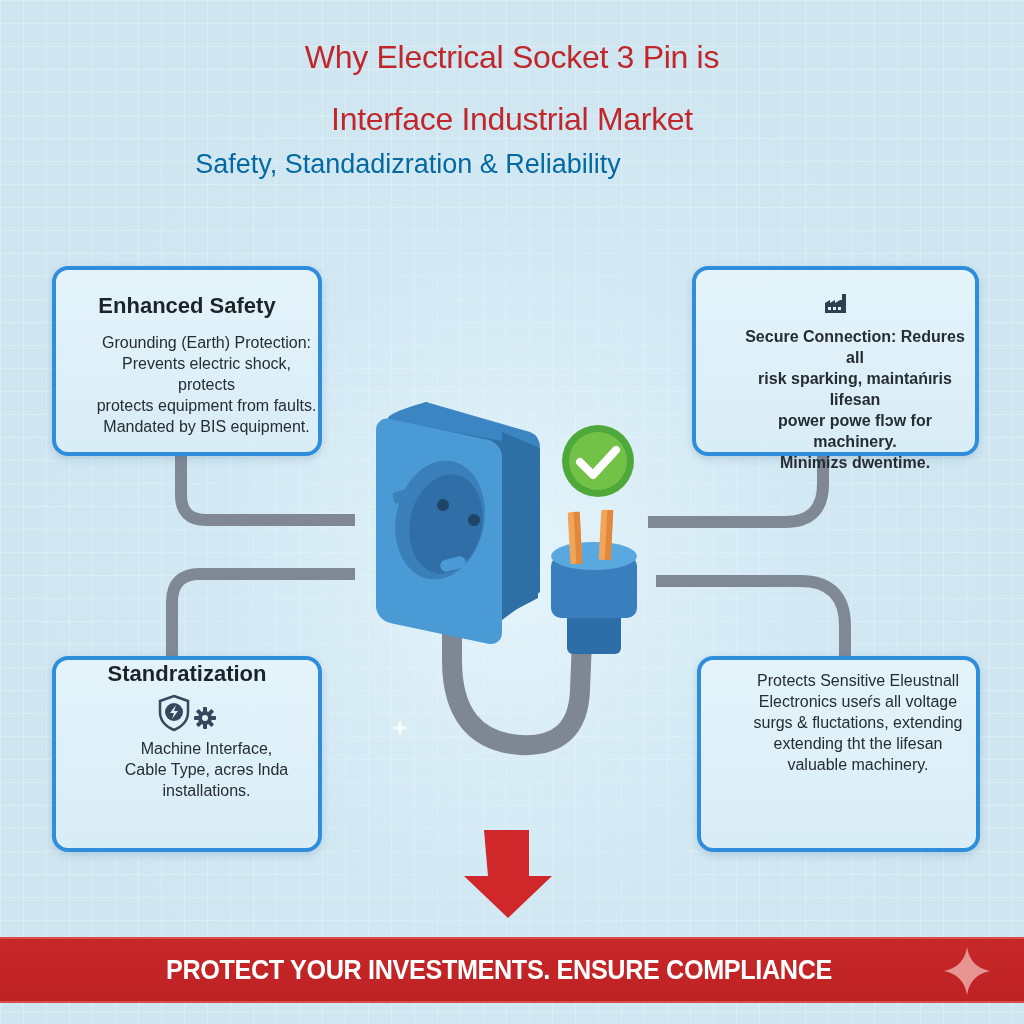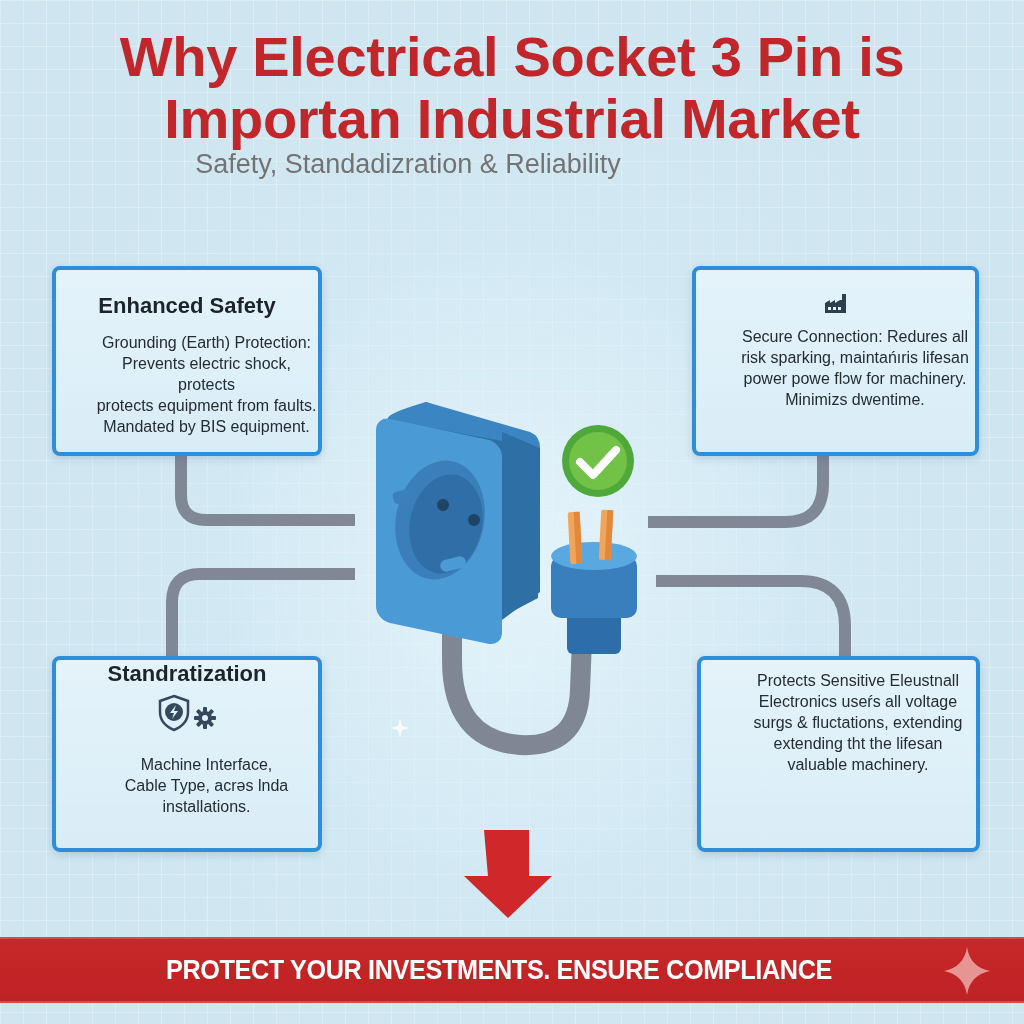--- a/index.html
+++ b/index.html
@@ -9,54 +9,54 @@
     font-family: "Liberation Sans", sans-serif;
     background-color: #cfe6f1;
     background-image:
       radial-gradient(ellipse at 50% 55%, rgba(232,246,252,0.85) 0%, rgba(214,236,246,0.4) 40%, rgba(200,226,238,0) 70%),
       linear-gradient(rgba(255,255,255,0.28) 1px, transparent 1px),
       linear-gradient(90deg, rgba(255,255,255,0.28) 1px, transparent 1px);
     background-size: 100% 100%, 23px 23px, 23px 23px;
   }
   .title {
     position: absolute; left: 0; width: 1024px; text-align: center;
-    color: #c0262a; font-weight: 700; font-size: 56px; line-height: 58px;
+    color: #c0262a; font-weight: 400; font-size: 32px; line-height: 58px;
     letter-spacing: -0.3px;
   }
   .title.l1 { top: 28px; }
   .title.l2 { top: 90px; }
   .subtitle {
     position: absolute; top: 146px; left: 0; width: 816px; text-align: center;
-    color: #737373; font-size: 27px; line-height: 36px;
+    color: #0369a1; font-size: 27px; line-height: 36px;
   }
   .card {
     position: absolute;
     background: linear-gradient(180deg, #e4f3fa 0%, #d9edf7 100%);
     border: 4px solid #2f8edb;
-    border-radius: 8px;
+    border-radius: 16px;
     box-shadow: 0 3px 8px rgba(30,80,120,0.18);
     text-align: center;
     color: #222a30;
   }
   .card h2 {
     font-size: 22px; font-weight: 700; color: #1c242a; line-height: 28px;
   }
   .card p {
     font-size: 16px; line-height: 21px; color: #252c32; padding-left: 39px;
   }
   #card-safety { left: 52px; top: 266px; width: 270px; height: 190px; }
   #card-safety h2 { margin-top: 22px; }
   #card-safety p { margin-top: 12px; }
   #card-reliability { left: 692px; top: 266px; width: 287px; height: 190px; }
   #card-reliability h2 { margin-top: 22px; display: flex; justify-content: center; align-items: center; gap: 2px; }
-  #card-reliability p { margin-top: 12px; }
+  #card-reliability p { margin-top: 12px; font-weight: bold; }
   #card-standard { left: 52px; top: 656px; width: 270px; height: 196px; }
   #card-standard h2 { }
   #card-standard .icons { margin-top: 6px; height: 38px; display: flex; justify-content: center; align-items: center; gap: 2px; }
-  #card-standard p { margin-top: 22px; }
+  #card-standard p { margin-top: 6px; }
   #card-longevity { left: 697px; top: 656px; width: 283px; height: 196px; }
   #card-longevity h2 { margin-top: 20px; }
   #card-longevity p { margin-top: 10px; }
 
   .connector { position: absolute; top: 0; left: 0; }
 
   .banner {
     position: absolute; left: 0; top: 937px; width: 1024px; height: 66px;
     background: linear-gradient(180deg, #c7282a 0%, #bf2224 100%);
     border-top: 2px solid #d94a48; border-bottom: 2px solid #d94a48;
@@ -66,21 +66,21 @@
     line-height: 62px; text-align: center;
     color: #ffffff; font-weight: 700; font-size: 28px; letter-spacing: -0.4px;
     padding-right: 16px;
   }
   .banner-text span { display: inline-block; transform: scaleX(0.9); transform-origin: center; margin-left: -10px; }
 </style>
 </head>
 <body>
 
 <div class="title l1">Why Electrical Socket 3 Pin is</div>
-<div class="title l2">Importan Industrial Market</div>
+<div class="title l2">Interface Industrial Market</div>
 <div class="subtitle">Safety, Standadizration &amp; Reliability</div>
 
 <svg class="connector" width="1024" height="1024">
   <g fill="none" stroke="#808896" stroke-width="12" stroke-linecap="butt">
 
     <path d="M181 455 L181 495 Q181 520 206 520 L355 520"></path>
 
     <path d="M355 574 L200 574 Q172 574 172 602 L172 656"></path>
 
     <path d="M648 522 L785 522 Q823 522 823 484 L823 455"></path>

